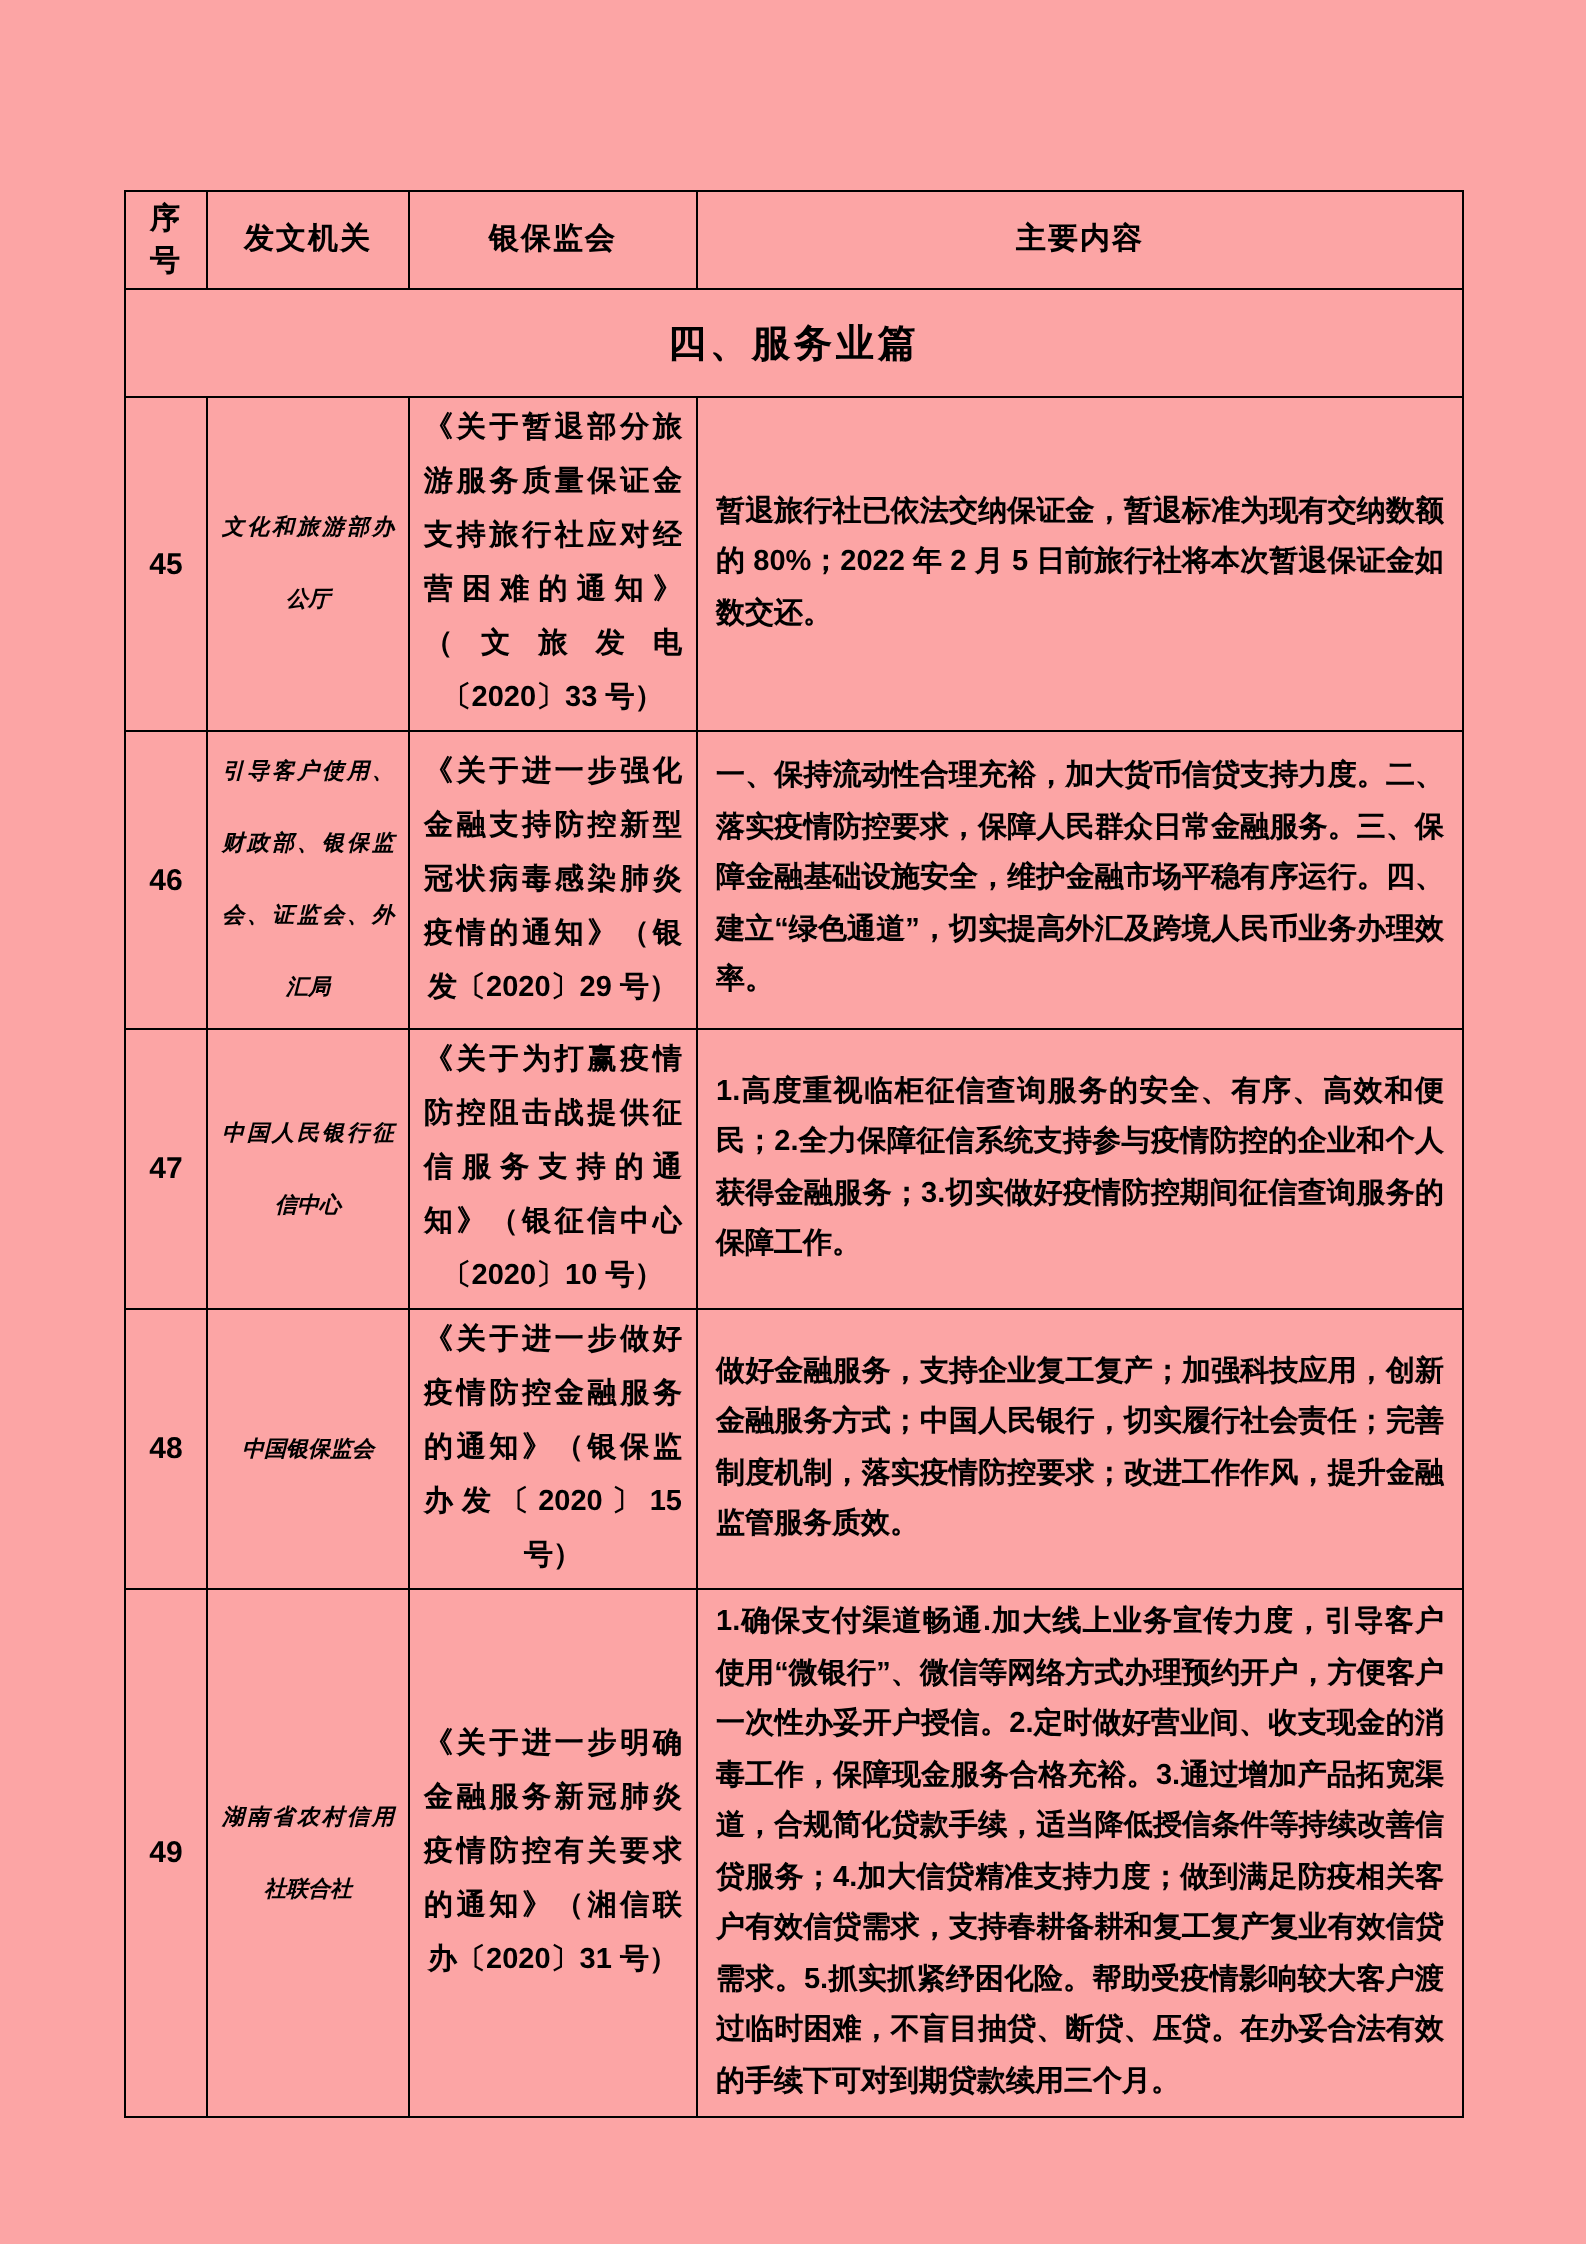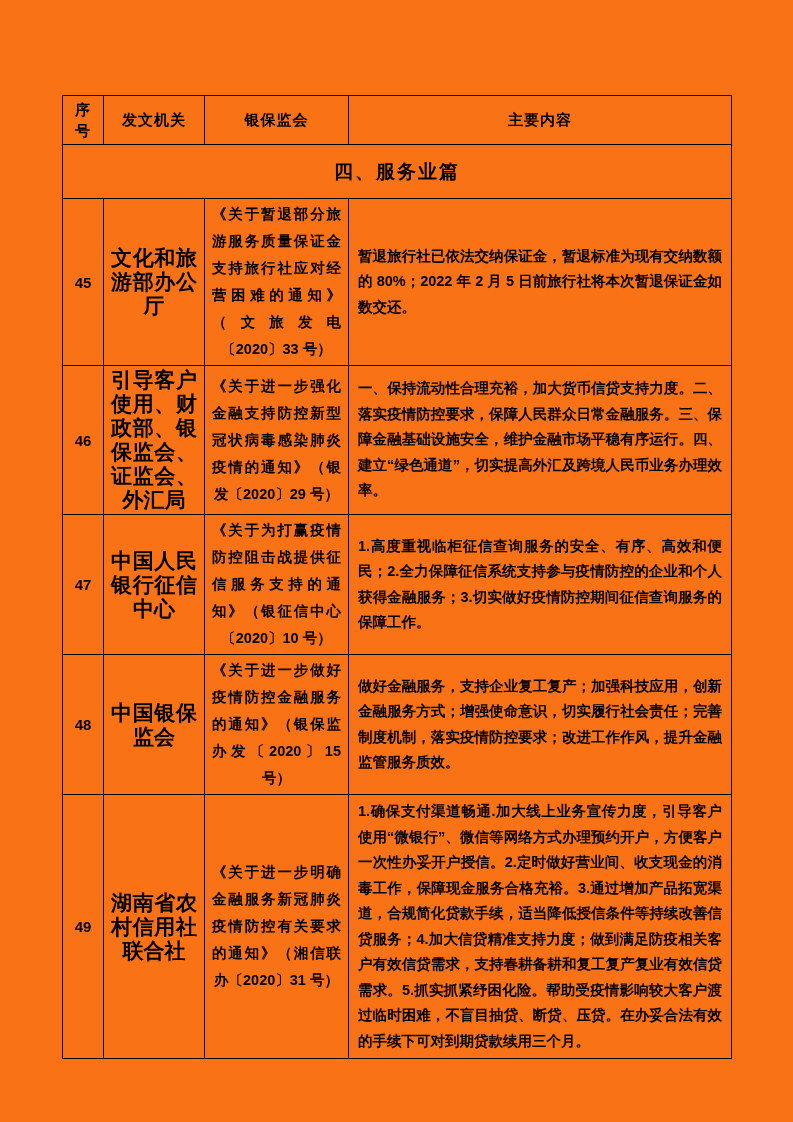--- a/index.html
+++ b/index.html
@@ -5,21 +5,21 @@
   * { box-sizing: border-box; }
   html, body { margin: 0; padding: 0; background: #ffffff; }
   body {
     width: 793px; height: 1122px;
     font-family: "Liberation Sans", sans-serif;
     color: #000;
   }
   .page {
     position: relative;
     width: 793px; height: 1122px;
-    background: #f97316;
+    background: #fca5a5;
     overflow: hidden;
   }
   table.doc-table {
     position: absolute;
     left: 62px; top: 95px;
     width: 669px;
     border-collapse: collapse;
     table-layout: fixed;
   }
   .doc-table td {
@@ -60,23 +60,24 @@
     text-align: center;
   }
   td.cell-no {
     text-align: center;
     font-size: 15px;
     padding: 0 2px;
   }
   td.cell-agency {
     text-align: justify;
     text-align-last: center;
-    line-height: 24px;
-    font-size: 21px;
+    line-height: 36px;
+    font-size: 11px;
     padding: 2px 7px;
+    font-style: italic;
   }
   td.cell-doc {
     text-align: justify;
     text-align-last: center;
     line-height: 27px;
     font-size: 14.5px;
     padding: 2px 7px;
     margin-top: 42px;
   }
   td.cell-content {
@@ -148,21 +149,21 @@
       <td class="cell-no">47</td>
       <td class="cell-agency">中国人民银行征信中心</td>
       <td class="cell-doc">《关于为打赢疫情防控阻击战提供征信服务支持的通知》（银征信中心〔2020〕10 号）</td>
       <td class="cell-content">1.高度重视临柜征信查询服务的安全、有序、高效和便民；2.全力保障征信系统支持参与疫情防控的企业和个人获得金融服务；3.切实做好疫情防控期间征信查询服务的保障工作。</td>
     </tr>
 
     <tr class="rh-48">
       <td class="cell-no">48</td>
       <td class="cell-agency">中国银保监会</td>
       <td class="cell-doc">《关于进一步做好疫情防控金融服务的通知》（银保监办发〔2020〕15 号）</td>
-      <td class="cell-content">做好金融服务，支持企业复工复产；加强科技应用，创新金融服务方式；增强使命意识，切实履行社会责任；完善制度机制，落实疫情防控要求；改进工作作风，提升金融监管服务质效。</td>
+      <td class="cell-content">做好金融服务，支持企业复工复产；加强科技应用，创新金融服务方式；中国人民银行，切实履行社会责任；完善制度机制，落实疫情防控要求；改进工作作风，提升金融监管服务质效。</td>
     </tr>
 
     <tr class="rh-49">
       <td class="cell-no">49</td>
       <td class="cell-agency">湖南省农村信用社联合社</td>
       <td class="cell-doc">《关于进一步明确金融服务新冠肺炎疫情防控有关要求的通知》（湘信联办〔2020〕31 号）</td>
       <td class="cell-content">1.确保支付渠道畅通.加大线上业务宣传力度，引导客户使用“微银行”、微信等网络方式办理预约开户，方便客户一次性办妥开户授信。2.定时做好营业间、收支现金的消毒工作，保障现金服务合格充裕。3.通过增加产品拓宽渠道，合规简化贷款手续，适当降低授信条件等持续改善信贷服务；4.加大信贷精准支持力度；做到满足防疫相关客户有效信贷需求，支持春耕备耕和复工复产复业有效信贷需求。5.抓实抓紧纾困化险。帮助受疫情影响较大客户渡过临时困难，不盲目抽贷、断贷、压贷。在办妥合法有效的手续下可对到期贷款续用三个月。</td>
     </tr>
 
   </tbody>

